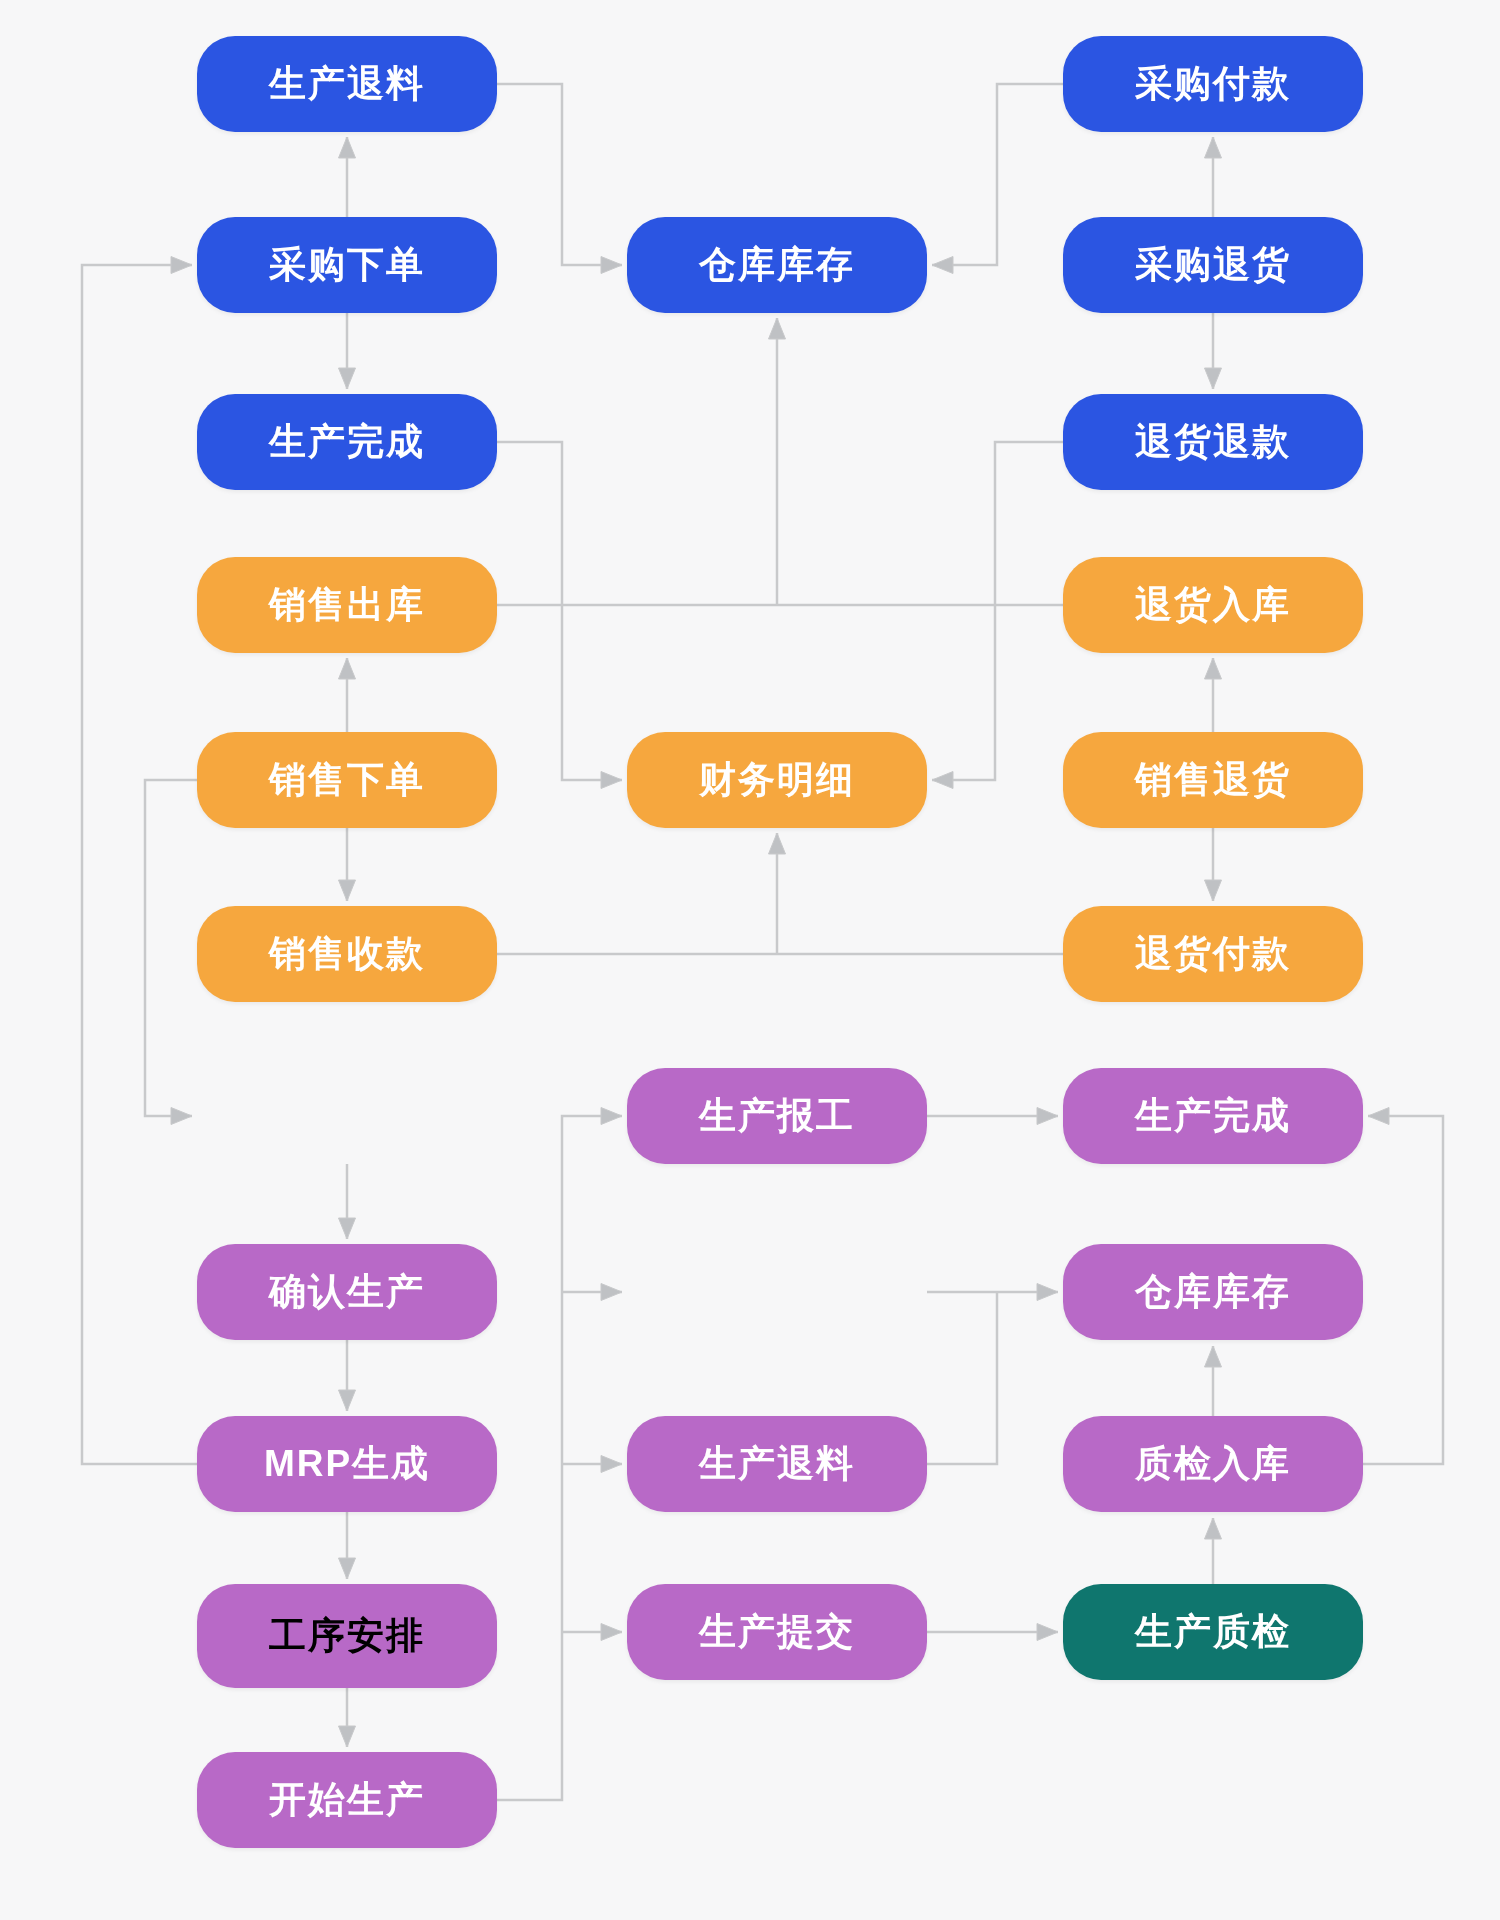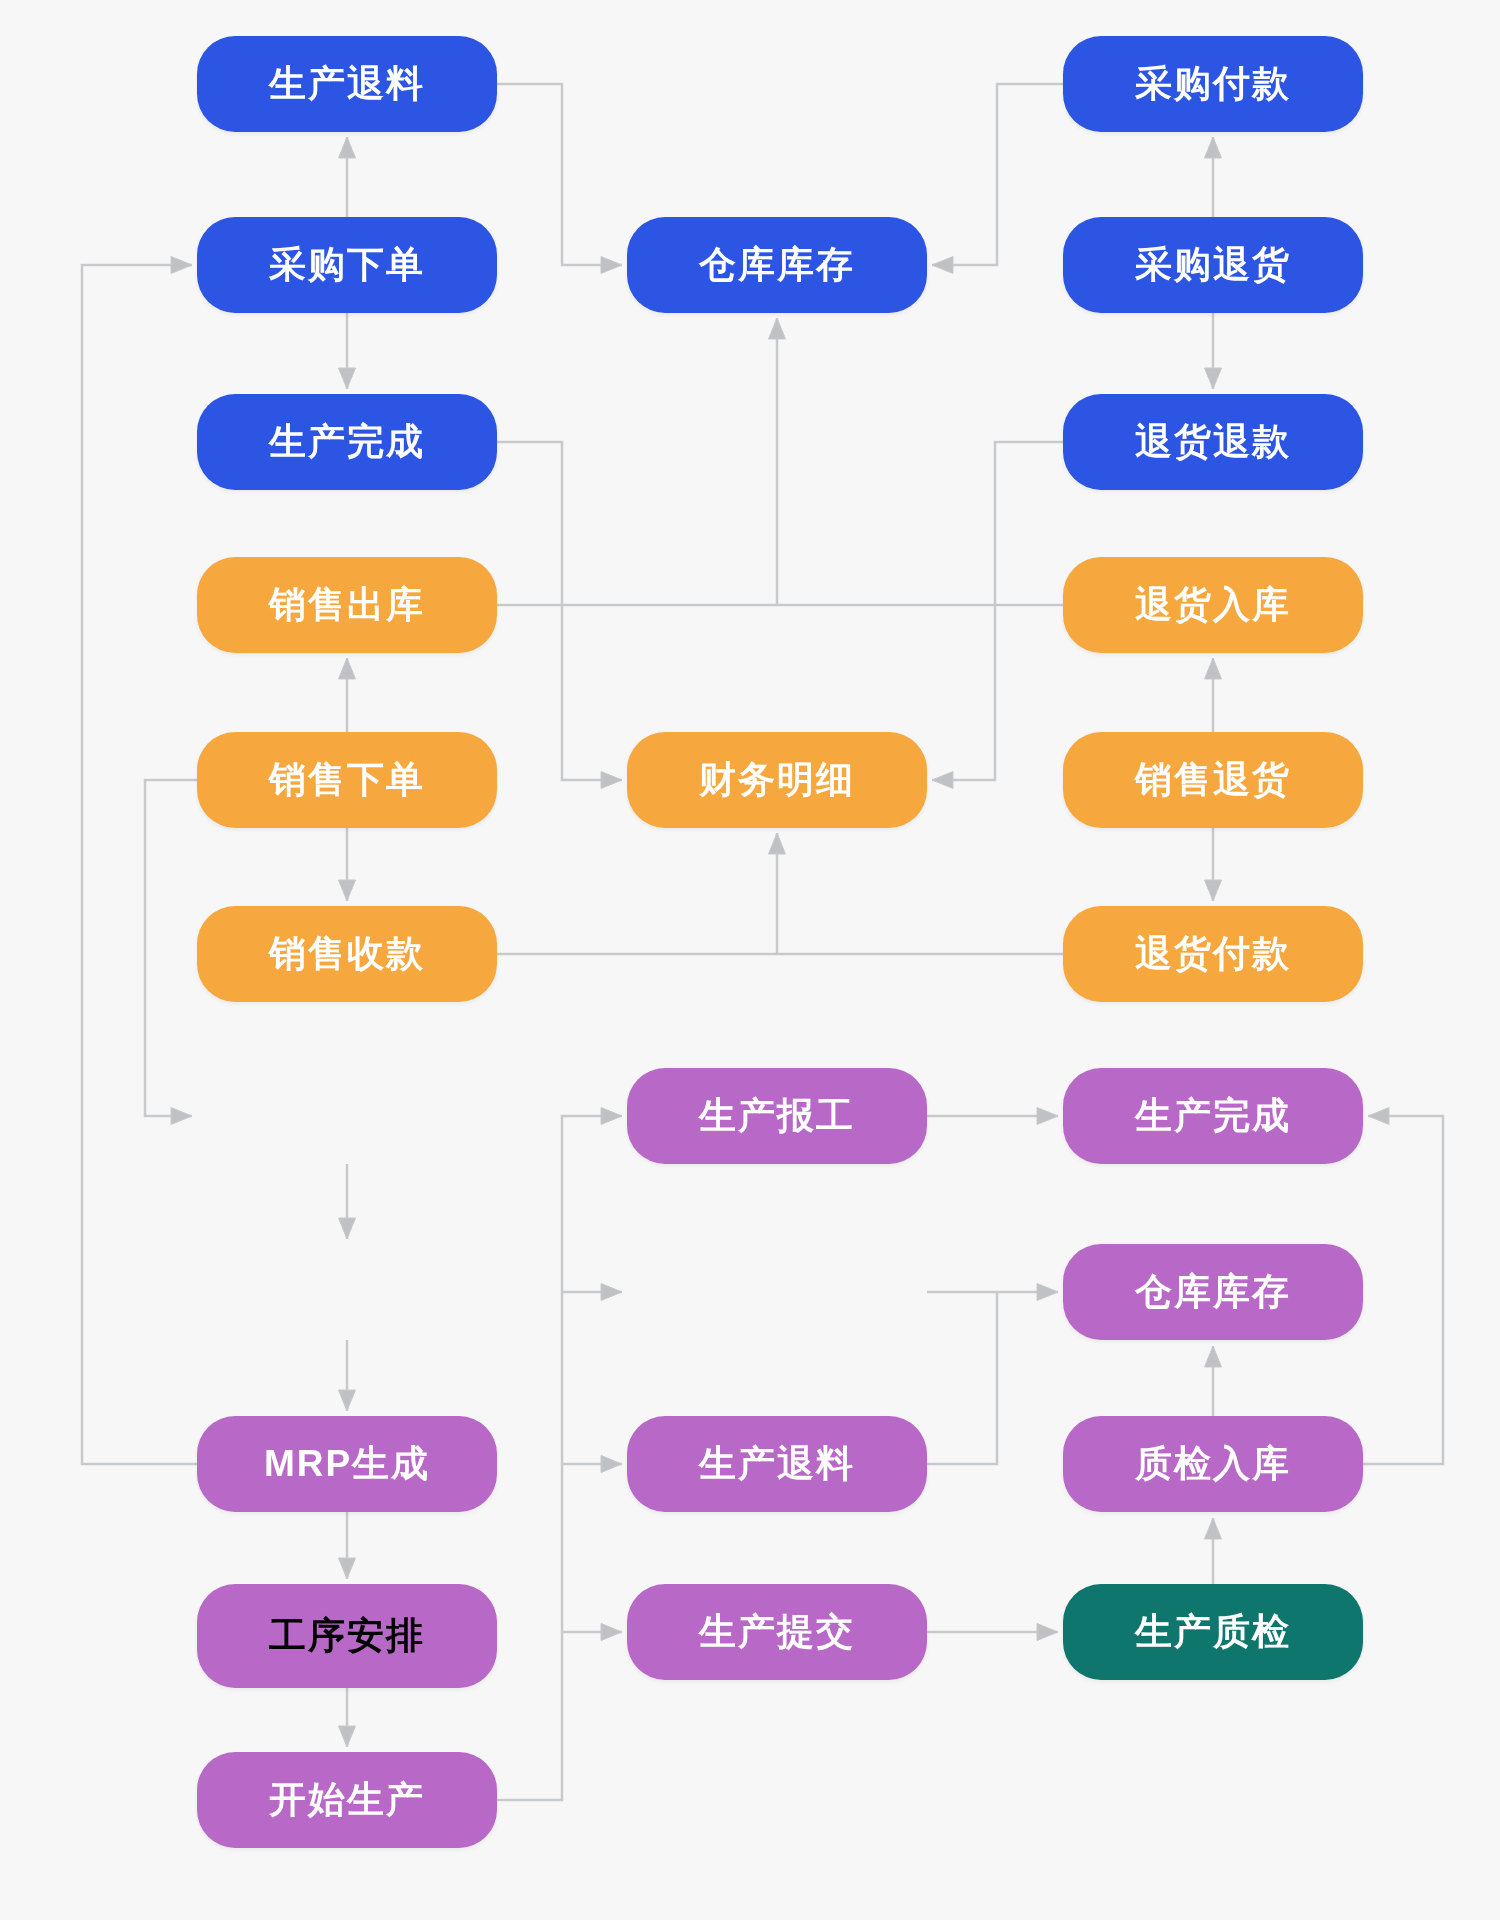--- a/index.html
+++ b/index.html
@@ -168,20 +168,21 @@
     <div class="node" style="left: 1063px; top: 394px; width: 300px; height: 96px; background: rgb(43, 85, 226); color: rgb(255, 255, 255);">退货退款</div>
     <div class="node" style="left: 197px; top: 557px; width: 300px; height: 96px; background: rgb(246, 167, 62); color: rgb(255, 255, 255);">销售出库</div>
     <div class="node" style="left: 1063px; top: 557px; width: 300px; height: 96px; background: rgb(246, 167, 62); color: rgb(255, 255, 255);">退货入库</div>
     <div class="node" style="left: 197px; top: 732px; width: 300px; height: 96px; background: rgb(246, 167, 62); color: rgb(255, 255, 255);">销售下单</div>
     <div class="node" style="left: 627px; top: 732px; width: 300px; height: 96px; background: rgb(246, 167, 62); color: rgb(255, 255, 255);">财务明细</div>
     <div class="node" style="left: 1063px; top: 732px; width: 300px; height: 96px; background: rgb(246, 167, 62); color: rgb(255, 255, 255);">销售退货</div>
     <div class="node" style="left: 197px; top: 906px; width: 300px; height: 96px; background: rgb(246, 167, 62); color: rgb(255, 255, 255);">销售收款</div>
     <div class="node" style="left: 1063px; top: 906px; width: 300px; height: 96px; background: rgb(246, 167, 62); color: rgb(255, 255, 255);">退货付款</div>
     <div class="node" style="left: 627px; top: 1068px; width: 300px; height: 96px; background: rgb(184, 105, 199); color: rgb(255, 255, 255);">生产报工</div>
     <div class="node" style="left: 1063px; top: 1068px; width: 300px; height: 96px; background: rgb(184, 105, 199); color: rgb(255, 255, 255);">生产完成</div>
+    <div class="node" style="left: 197px; top: 1244px; width: 300px; height: 96px; background: rgb(184, 105, 199); color: rgb(255, 255, 255);">确认生产</div>
     <div class="node" style="left: 1063px; top: 1244px; width: 300px; height: 96px; background: rgb(184, 105, 199); color: rgb(255, 255, 255);">仓库库存</div>
     <div class="node" style="left: 197px; top: 1416px; width: 300px; height: 96px; background: rgb(184, 105, 199); color: rgb(255, 255, 255);">MRP生成</div>
     <div class="node" style="left: 627px; top: 1416px; width: 300px; height: 96px; background: rgb(184, 105, 199); color: rgb(255, 255, 255);">生产退料</div>
     <div class="node" style="left: 1063px; top: 1416px; width: 300px; height: 96px; background: rgb(184, 105, 199); color: rgb(255, 255, 255);">质检入库</div>
     <div class="node" style="left: 197px; top: 1584px; width: 300px; height: 104px; background: rgb(184, 105, 199); color: #000000;">工序安排</div>
     <div class="node" style="left: 627px; top: 1584px; width: 300px; height: 96px; background: rgb(184, 105, 199); color: rgb(255, 255, 255);">生产提交</div>
     <div class="node" style="left: 1063px; top: 1584px; width: 300px; height: 96px; background: #0f766e; color: rgb(255, 255, 255);">生产质检</div>
     <div class="node" style="left: 197px; top: 1752px; width: 300px; height: 96px; background: rgb(184, 105, 199); color: rgb(255, 255, 255);">开始生产</div>
   </div>
 

